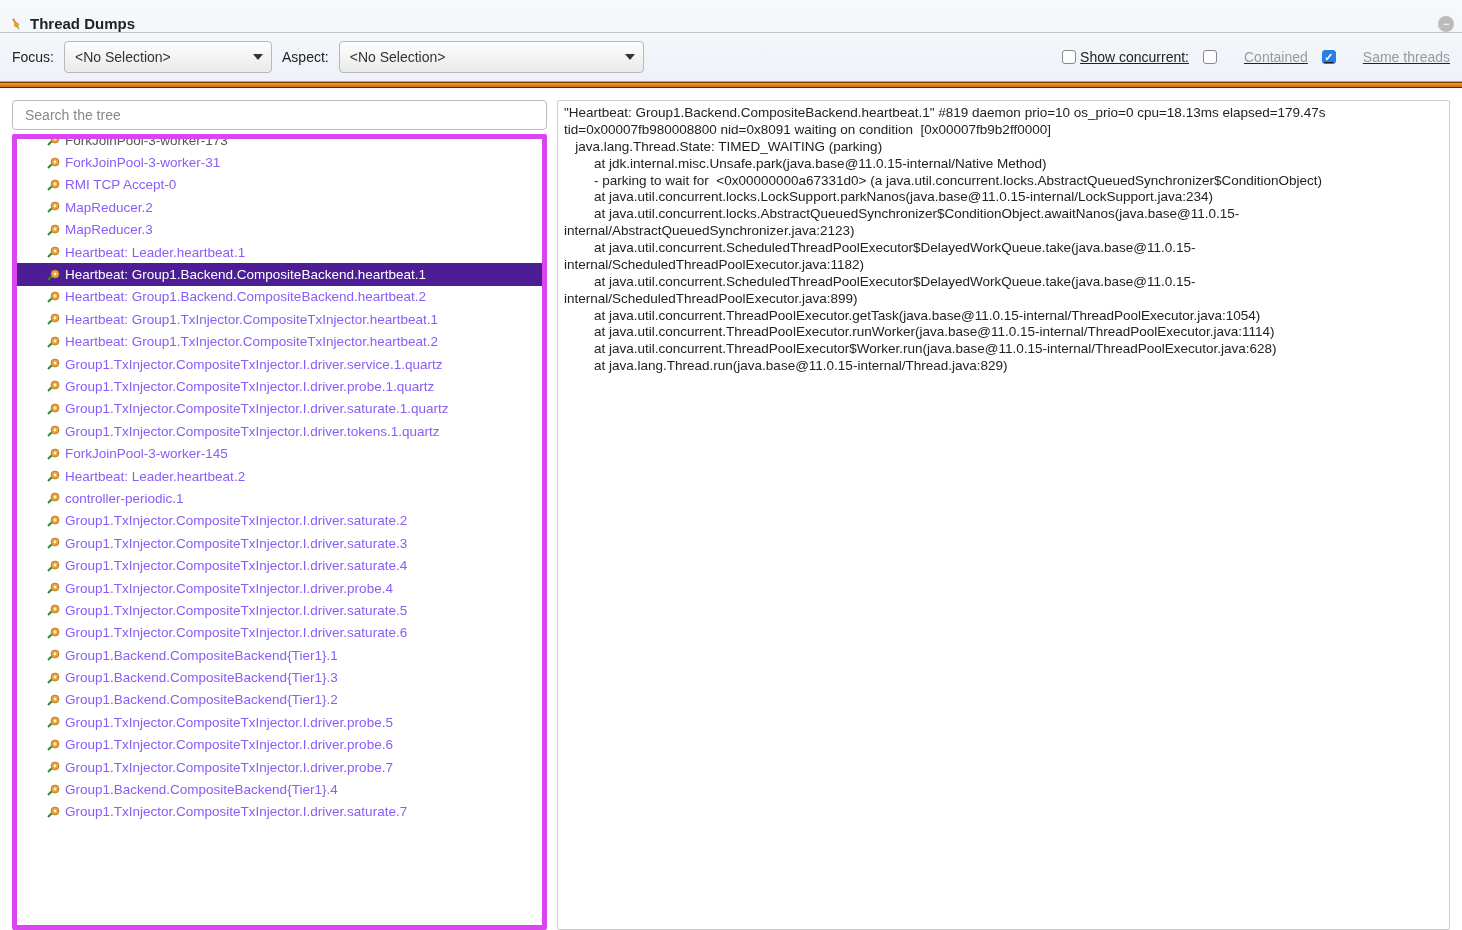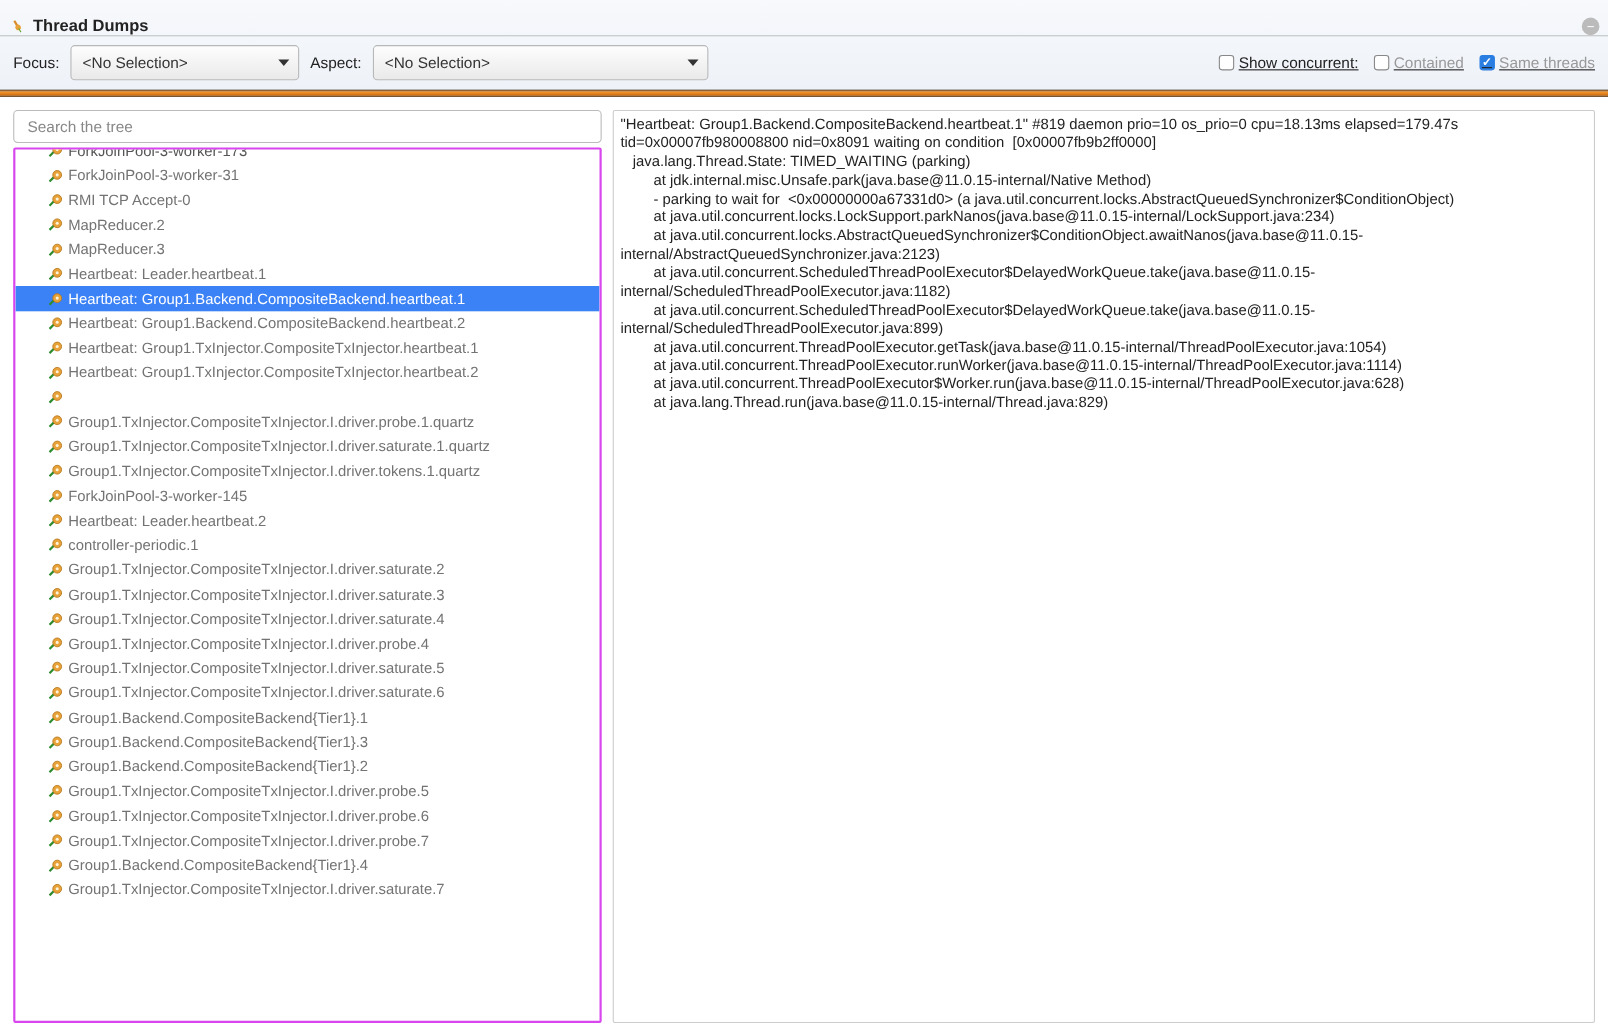--- a/index.html
+++ b/index.html
@@ -17,36 +17,36 @@
   .toolbar-row { display: flex; align-items: center; height: 48px; padding: 0 12px; gap: 10px; justify-content: space-between; }
   .toolbar-label { color: #222; font-size: 14px; }
   .dropdown { position:relative; height: 32px; min-width: 208px; border: 1px solid #b8b8b8; border-radius: 4px; background: linear-gradient(to bottom, #fdfdfd, #eaeaea); display: flex; align-items:center; padding: 0 30px 0 10px; font-size: 14px; color:#333; cursor:pointer; }
   .dropdown .chev { position:absolute; right:8px; top:50%; transform:translateY(-50%); width:0;height:0;border-left:5px solid transparent;border-right:5px solid transparent;border-top:6px solid #333; }
   .aspect-dd { min-width: 305px; }
   .toolbar-right { margin-left:auto; display:flex; align-items:center; gap:14px; }
   .check-wrap { display:flex; align-items:center; gap:4px; font-size:14px;text-decoration:underline; }
   .check-box { width:14px; height:14px; border:1px solid #888; border-radius:3px; background:#fff; display:inline-flex; align-items:center; justify-content:center; }
   .check-box.checked { background:#2a7de1; border-color:#2a7de1; }
   .check-box.checked::after { content:"✓"; color:#fff; font-size:11px; font-weight:bold; line-height:1; }
-  .gray-label { color:#999; }
+  .gray-label { color:#999;margin-left:23px; }
 
   .orange-bar { height: 6px; background: linear-gradient(to bottom, #f79b33, #d06a0a); border-top:1px solid #7a3d00; border-bottom:1px solid #5a2c00; }
 
   .main-area { flex:1; display:flex; gap:10px; padding:12px 12px 0 12px; height: calc(930px - 96px); }
 
   .left-panel { width: 535px; display:flex; flex-direction:column; min-height:0; }
   .search-box { height:30px; border:1px solid #bbb; border-radius:4px; padding:0 10px; font-size:14px; color:#777; margin-bottom:4px; display:flex; align-items:center; background:#fff; }
   .search-input { border:none; outline:none; width:100%; font-size:14px; color:#333; background:transparent; }
   .search-input::placeholder { color:#888; }
 
-  .tree-container { flex:1; border:2px solid #d946ef; border-radius:2px; overflow:hidden; background:#fff; }
+  .tree-container { flex:1; border:5px solid #d946ef; border-radius:2px; overflow:hidden; background:#fff; }
   .tree-scroll { height:100%; overflow-y:auto; }
   .tree-list { list-style:none; margin:0; padding:0; }
-  .tree-item { height:22.4px; display:flex; align-items:center; padding-left:48px; font-size:13.5px; color:#737373; cursor:pointer; white-space:nowrap; position:relative; }
-  .tree-item.selected { background:#3b82f6; color:#fff; }
+  .tree-item { height:22.4px; display:flex; align-items:center; padding-left:48px; font-size:13.5px; color:#8b5cf6; cursor:pointer; white-space:nowrap; position:relative; }
+  .tree-item.selected { background:#4c1d95; color:#fff; }
   .tree-item .icon-th { position:absolute; left:30px; width:14px; height:14px; display:inline-flex; align-items:center; justify-content:center; }
   .tree-item .icon-th svg { display:block; }
   .tree-item.partial-top { margin-top:-10px; color:#555; }
 
   .right-panel { flex:1; border:1px solid #ccc; border-radius:2px; background:#fff; padding:4px 6px; overflow:auto; min-height:0; }
   .stack-text { font-family: inherit; font-size:13.5px; line-height:1.25; white-space:pre-wrap; word-break:break-word; color:#222; }
 
   
   .tree-scroll::-webkit-scrollbar { width:10px; }
   .tree-scroll::-webkit-scrollbar-thumb { background:#ccc; border-radius:5px; }
@@ -210,20 +210,21 @@
               <span>Heartbeat: Group1.TxInjector.CompositeTxInjector.heartbeat.2</span>
             </li>
             <li class="tree-item">
               <span class="icon-th">
                 <svg width="14" height="14" viewBox="0 0 14 14">
                   <path d="M1 12 L5 8" stroke="#2e8b2e" stroke-width="2" fill="none"></path>
                   <circle cx="8" cy="6" r="4" fill="#e8a23a" stroke="#b8791a" stroke-width="0.8"></circle>
                   <circle cx="8" cy="6" r="1.4" fill="#fff3d8"></circle>
                 </svg>
               </span>
+              <span>Group1.TxInjector.CompositeTxInjector.I.driver.service.1.quartz</span>
             </li>
             <li class="tree-item">
               <span class="icon-th">
                 <svg width="14" height="14" viewBox="0 0 14 14">
                   <path d="M1 12 L5 8" stroke="#2e8b2e" stroke-width="2" fill="none"></path>
                   <circle cx="8" cy="6" r="4" fill="#e8a23a" stroke="#b8791a" stroke-width="0.8"></circle>
                   <circle cx="8" cy="6" r="1.4" fill="#fff3d8"></circle>
                 </svg>
               </span>
               <span>Group1.TxInjector.CompositeTxInjector.I.driver.probe.1.quartz</span>

